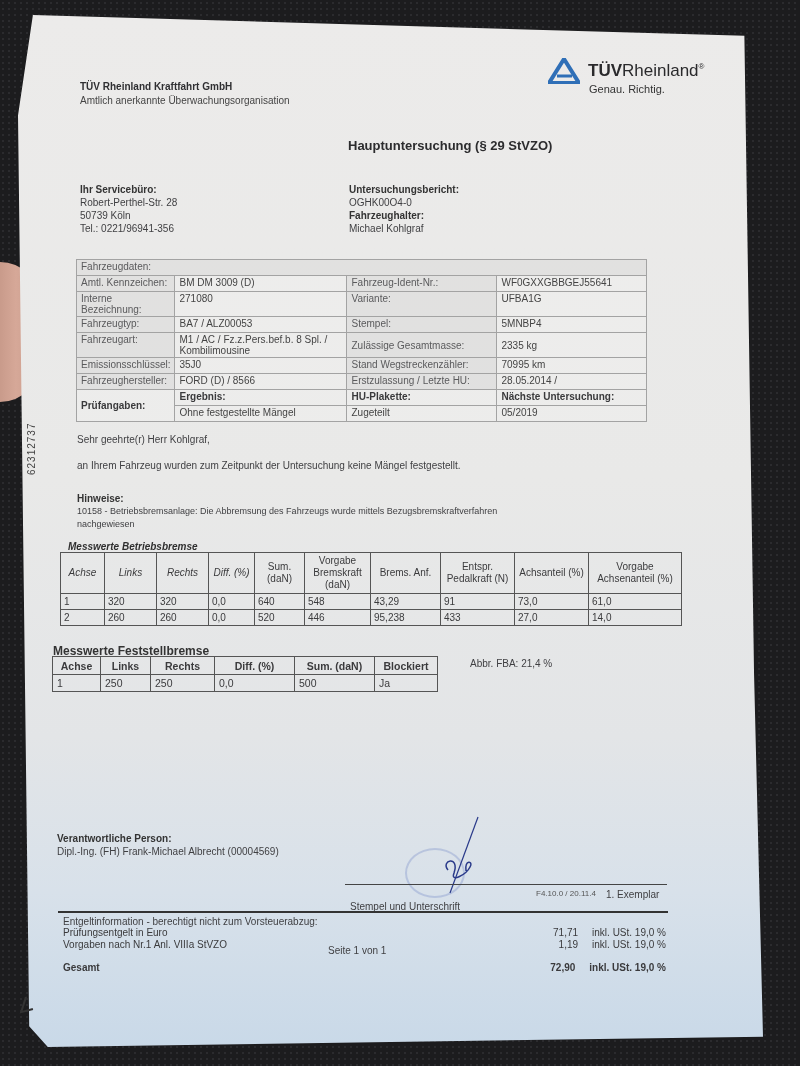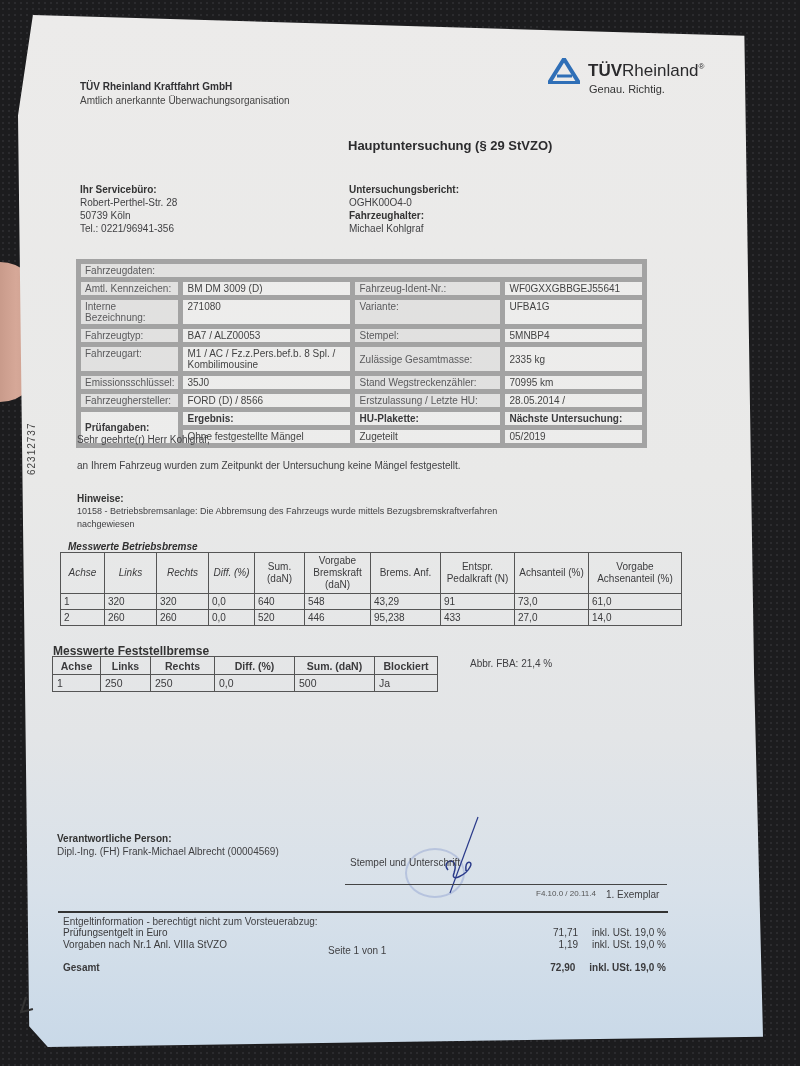--- a/index.html
+++ b/index.html
@@ -32,21 +32,21 @@
   .logo { left: 548px; top: 58px; display: flex; align-items: center; }
   .logo-tri { width: 32px; height: 26px; }
   .logo-text { font-size: 17px; color: #2a2a2c; margin-left: 8px; }
   .logo-text b { font-weight: bold; }
   .logo-reg { font-size: 8px; vertical-align: super; }
   .logo-sub { left: 589px; top: 83px; font-size: 11px; color: #333; }
   .doc-title { left: 348px; top: 138px; font-size: 13px; font-weight: bold; color: #2c2c2e; }
   .lbl-b { font-weight: bold; color: #333; }
   .block { font-size: 10px; line-height: 13px; color: #3f3f42; }
   table.vd { position: absolute; left: 76px; top: 259px; width: 571px; border-collapse: collapse; font-size: 10px; color: #444; }
-  table.vd td { border: 5px solid #a3a3a3; padding: 1px 4px; height: 16px; vertical-align: top; background: rgba(255,255,255,0.15); }
+  table.vd td { border: 1px solid #a3a3a3; padding: 1px 4px; height: 16px; vertical-align: top; background: rgba(255,255,255,0.15); }
   table.vd td.k { color: #5a5a5c; background: rgba(200,200,200,0.25); }
   table.vd td.hd { font-weight: bold; color: #3a3a3c; }
   .letter { left: 77px; top: 433px; }
   .letter2 { left: 77px; top: 459px; }
   .hinweise { left: 77px; top: 492px; }
   .sec-title { font-weight: bold; font-style: italic; font-size: 10px; color: #2f2f2f; }
   table.bb { position: absolute; left: 60px; top: 552px; width: 622px; border-collapse: collapse; font-size: 10px; color: #3b3b3d; }
   table.bb th { border: 1px solid #555; font-weight: normal; padding: 2px 3px; line-height: 12px; height: 38px; }
   table.bb td { border: 1px solid #555; padding: 1px 3px; height: 16px; }
   table.fb { position: absolute; left: 52px; top: 656px; width: 386px; border-collapse: collapse; font-size: 10.5px; color: #3b3b3d; }
@@ -234,21 +234,21 @@
     <div>Dipl.-Ing. (FH) Frank-Michael Albrecht (00004569)</div>
   </div>
 
   <div class="abs stamp"></div>
   <svg class="abs signature" viewBox="0 0 70 80">
     <path d="M58 2 L30 78" stroke="#2a3a8a" stroke-width="1.2" fill="none"></path>
     <path d="M28 55 C20 45, 40 40, 34 58 C30 68, 46 60, 50 52 C54 46, 44 44, 46 56" stroke="#2a3a8a" stroke-width="1.5" fill="none"></path>
   </svg>
 
   <div class="abs sig-line"></div>
-  <div class="abs block" style="left:350px;top:856px;">Stempel und Unterschrift</div>
+  <div class="abs block" style="left:350px;top:900px;">Stempel und Unterschrift</div>
   <div class="abs" style="left:536px;top:889px;font-size:8px;color:#555;">F4.10.0 / 20.11.4</div>
   <div class="abs block" style="left:606px;top:888px;">1. Exemplar</div>
 
   <div class="abs fee-line"></div>
   <div class="abs block" style="left:63px;top:915px;">Entgeltinformation - berechtigt nicht zum Vorsteuerabzug:</div>
   <div class="abs fee-row" style="top:927px;">
     <span>Prüfungsentgelt in Euro</span>
     <span class="fee-amt">
         <span>71,71</span>
         <span>inkl. USt. 19,0 %</span>

